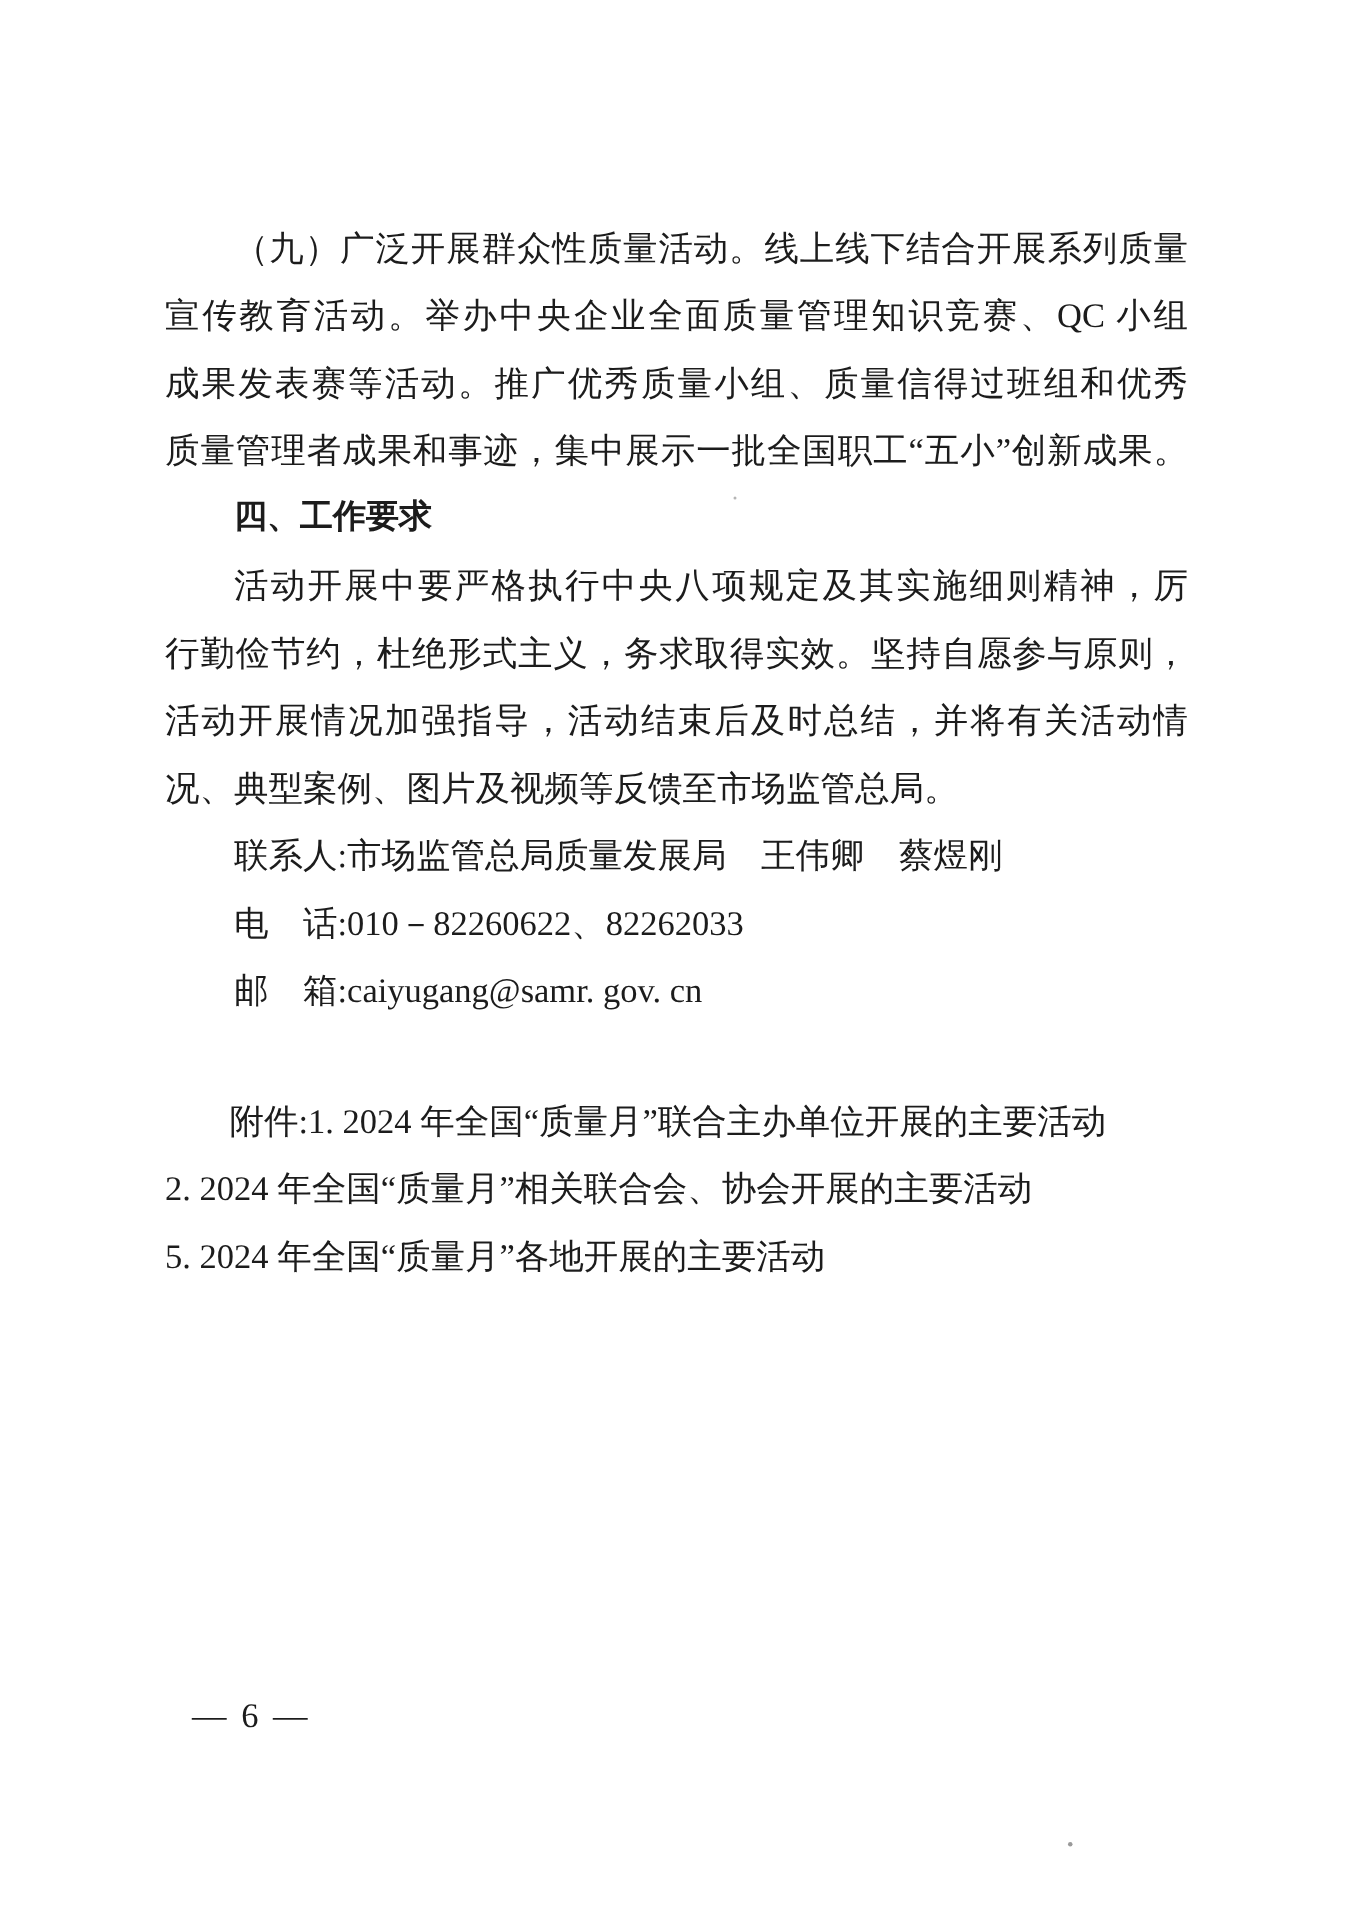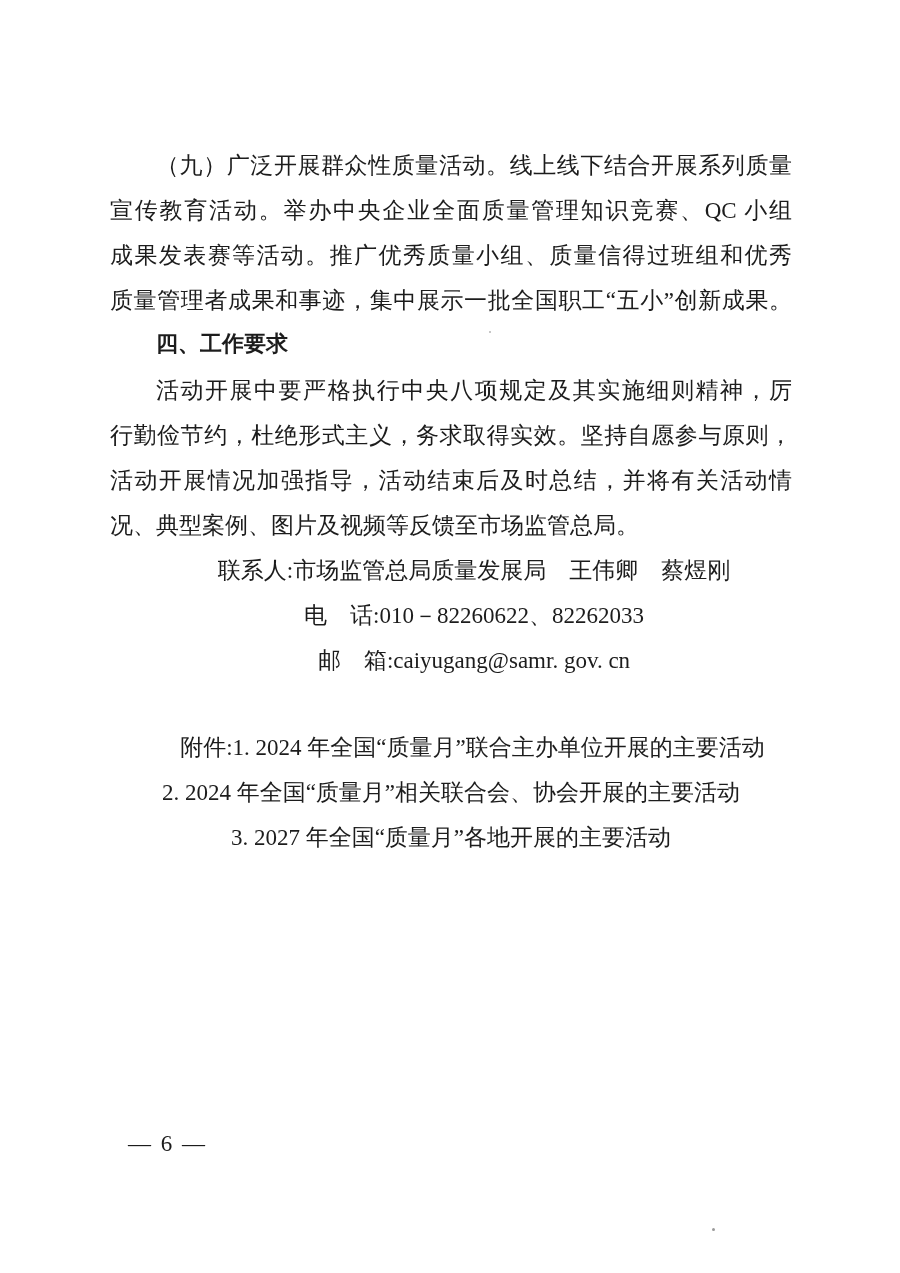--- a/index.html
+++ b/index.html
@@ -30,21 +30,21 @@
     text-align: justify;
     text-align-last: justify;
     text-justify: inter-character;
   }
   .line.url-line { letter-spacing: -0.5px; }
   .block.heading .line {
     font-weight: bold;
     font-size: 22px;
     font-family: Liberation Mono, monospace;
   }
-  .block.attach .line, .block.contact .line { white-space: nowrap; text-align: center; }
+  .block.attach .line, .block.contact .line { white-space: nowrap; }
   .line.attach-first { margin-left: 43px; }
   .line.attach-rest  { }
   .block.attach { margin-top: 42px; }
   .page-number {
     position: absolute;
     left: 128px;
     top: 1121px;
     font-size: 23px;
     line-height: 45px;
     letter-spacing: 2px;
@@ -81,19 +81,19 @@
         <div class="line">况、典型案例、图片及视频等反馈至市场监管总局。</div>
       </div>
       <div class="block contact">
         <div class="line indent">联系人:市场监管总局质量发展局　王伟卿　蔡煜刚</div>
         <div class="line indent">电　话:010－82260622、82262033</div>
         <div class="line indent">邮　箱:caiyugang@samr. gov. cn</div>
       </div>
       <div class="block attach">
         <div class="line attach-first">附件:1. 2024 年全国“质量月”联合主办单位开展的主要活动</div>
         <div class="line attach-rest">2. 2024 年全国“质量月”相关联合会、协会开展的主要活动</div>
-        <div class="line attach-rest">3. 2027 年全国“质量月”各地开展的主要活动</div>
+        <div class="line attach-rest">5. 2024 年全国“质量月”各地开展的主要活动</div>
       </div>
     </div>
   <div class="page-number">— 6 —</div>
   <div class="speck s1"></div>
   <div class="speck s2"></div>
 </div>
 
 </body></html>

